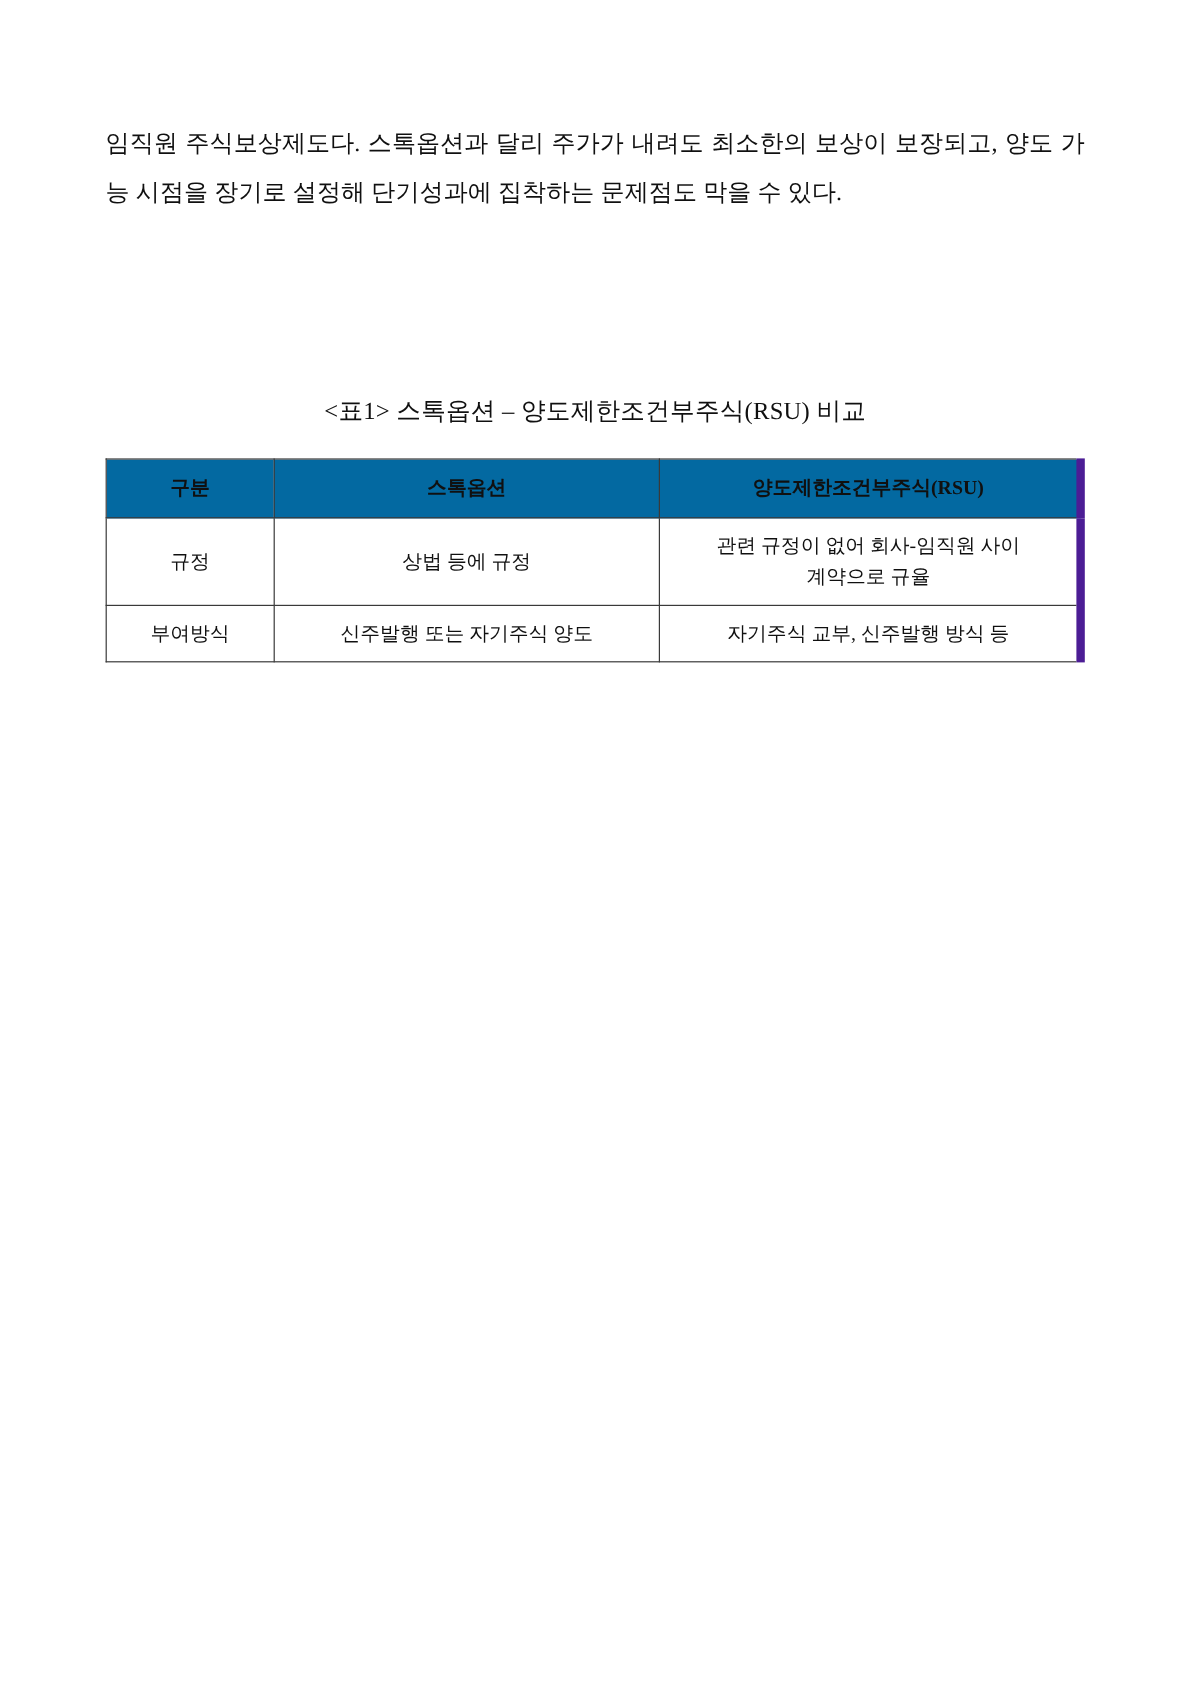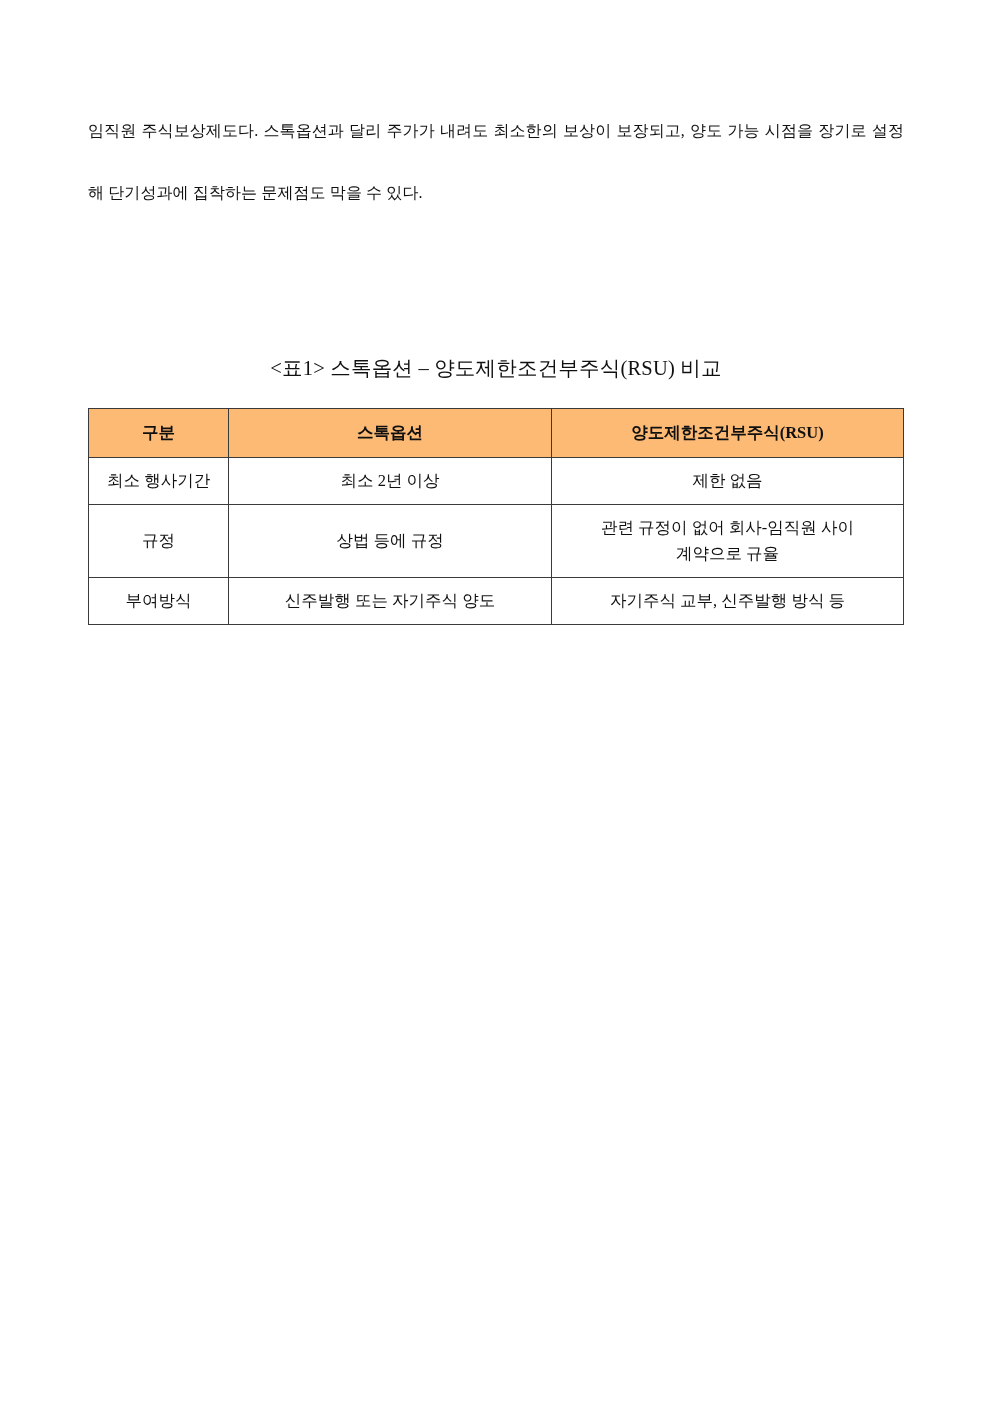--- a/index.html
+++ b/index.html
@@ -12,38 +12,38 @@
     width: 992px;
     height: 1403px;
     background: #ffffff;
     font-family: "Liberation Serif", "DejaVu Serif", serif;
     color: #101010;
     box-sizing: border-box;
     padding: 100px 88px 0 88px;
     overflow: hidden;
   }
   .body-text {
-    font-size: 16px;
-    line-height: 62px;
+    font-size: 20px;
+    line-height: 41px;
     text-align: justify;
     text-justify: inter-ideograph;
     letter-spacing: 0.1px;
   }
   .para {
     margin: 0;
     text-indent: 0;
   }
   .para.indented {
     text-indent: 14px;
   }
   .gap {
     height: 47px;
   }
   .table-title {
-    margin-top: 36px;
+    margin-top: 52px;
     text-align: center;
     font-size: 20.5px;
     font-weight: normal;
     letter-spacing: 0.2px;
   }
   table.cmp {
     margin-top: 26px;
     width: 100%;
     border-collapse: collapse;
     table-layout: fixed;
@@ -56,28 +56,28 @@
   table.cmp th, table.cmp td {
     border-top: 1px solid #3a3a3a;
     border-bottom: 1px solid #3a3a3a;
     border-left: none;
     border-right: none;
     padding: 10px 6px;
     text-align: center;
     vertical-align: middle;
   }
   table.cmp th {
-    background: #fdba74;
+    background: #0369a1;
     font-weight: bold;
     padding: 11px 6px;
   }
   table.cmp tbody td { border-top: none; }
   table.cmp thead th { border-bottom: 1px solid #3a3a3a; }
   table.cmp .vline-l { border-left: 1px solid #3a3a3a; }
-  table.cmp .vline-r { border-right: 1px solid #4c1d95; }
+  table.cmp .vline-r { border-right: 7px solid #4c1d95; }
   table.cmp tbody tr td:nth-child(1),
   table.cmp thead tr th:nth-child(1) { border-right: 1px solid #3a3a3a; }
   table.cmp tbody tr td:nth-child(2),
   table.cmp thead tr th:nth-child(2) { border-right: 1px solid #3a3a3a; }
   table.cmp tbody tr:last-child td { border-bottom: 1px solid #3a3a3a; }
   .cell-line { display: block; }
 </style>
 </head>
 <body>
 
@@ -99,29 +99,20 @@
     </colgroup>
     <thead>
       <tr>
         <th class="vline-l">구분</th>
         <th>스톡옵션</th>
         <th class="vline-r">양도제한조건부주식(RSU)</th>
       </tr>
     </thead>
     <tbody>
       <tr>
-        <td class="vline-l">최소 행사기간</td>
-        <td>
-          <span class="cell-line">최소 2년 이상</span>
-        </td>
-        <td class="vline-r">
-          <span class="cell-line">제한 없음</span>
-        </td>
-      </tr>
-      <tr>
         <td class="vline-l">규정</td>
         <td>
           <span class="cell-line">상법 등에 규정</span>
         </td>
         <td class="vline-r">
           <span class="cell-line">관련 규정이 없어 회사-임직원 사이</span>
           <span class="cell-line">계약으로 규율</span>
         </td>
       </tr>
       <tr>

